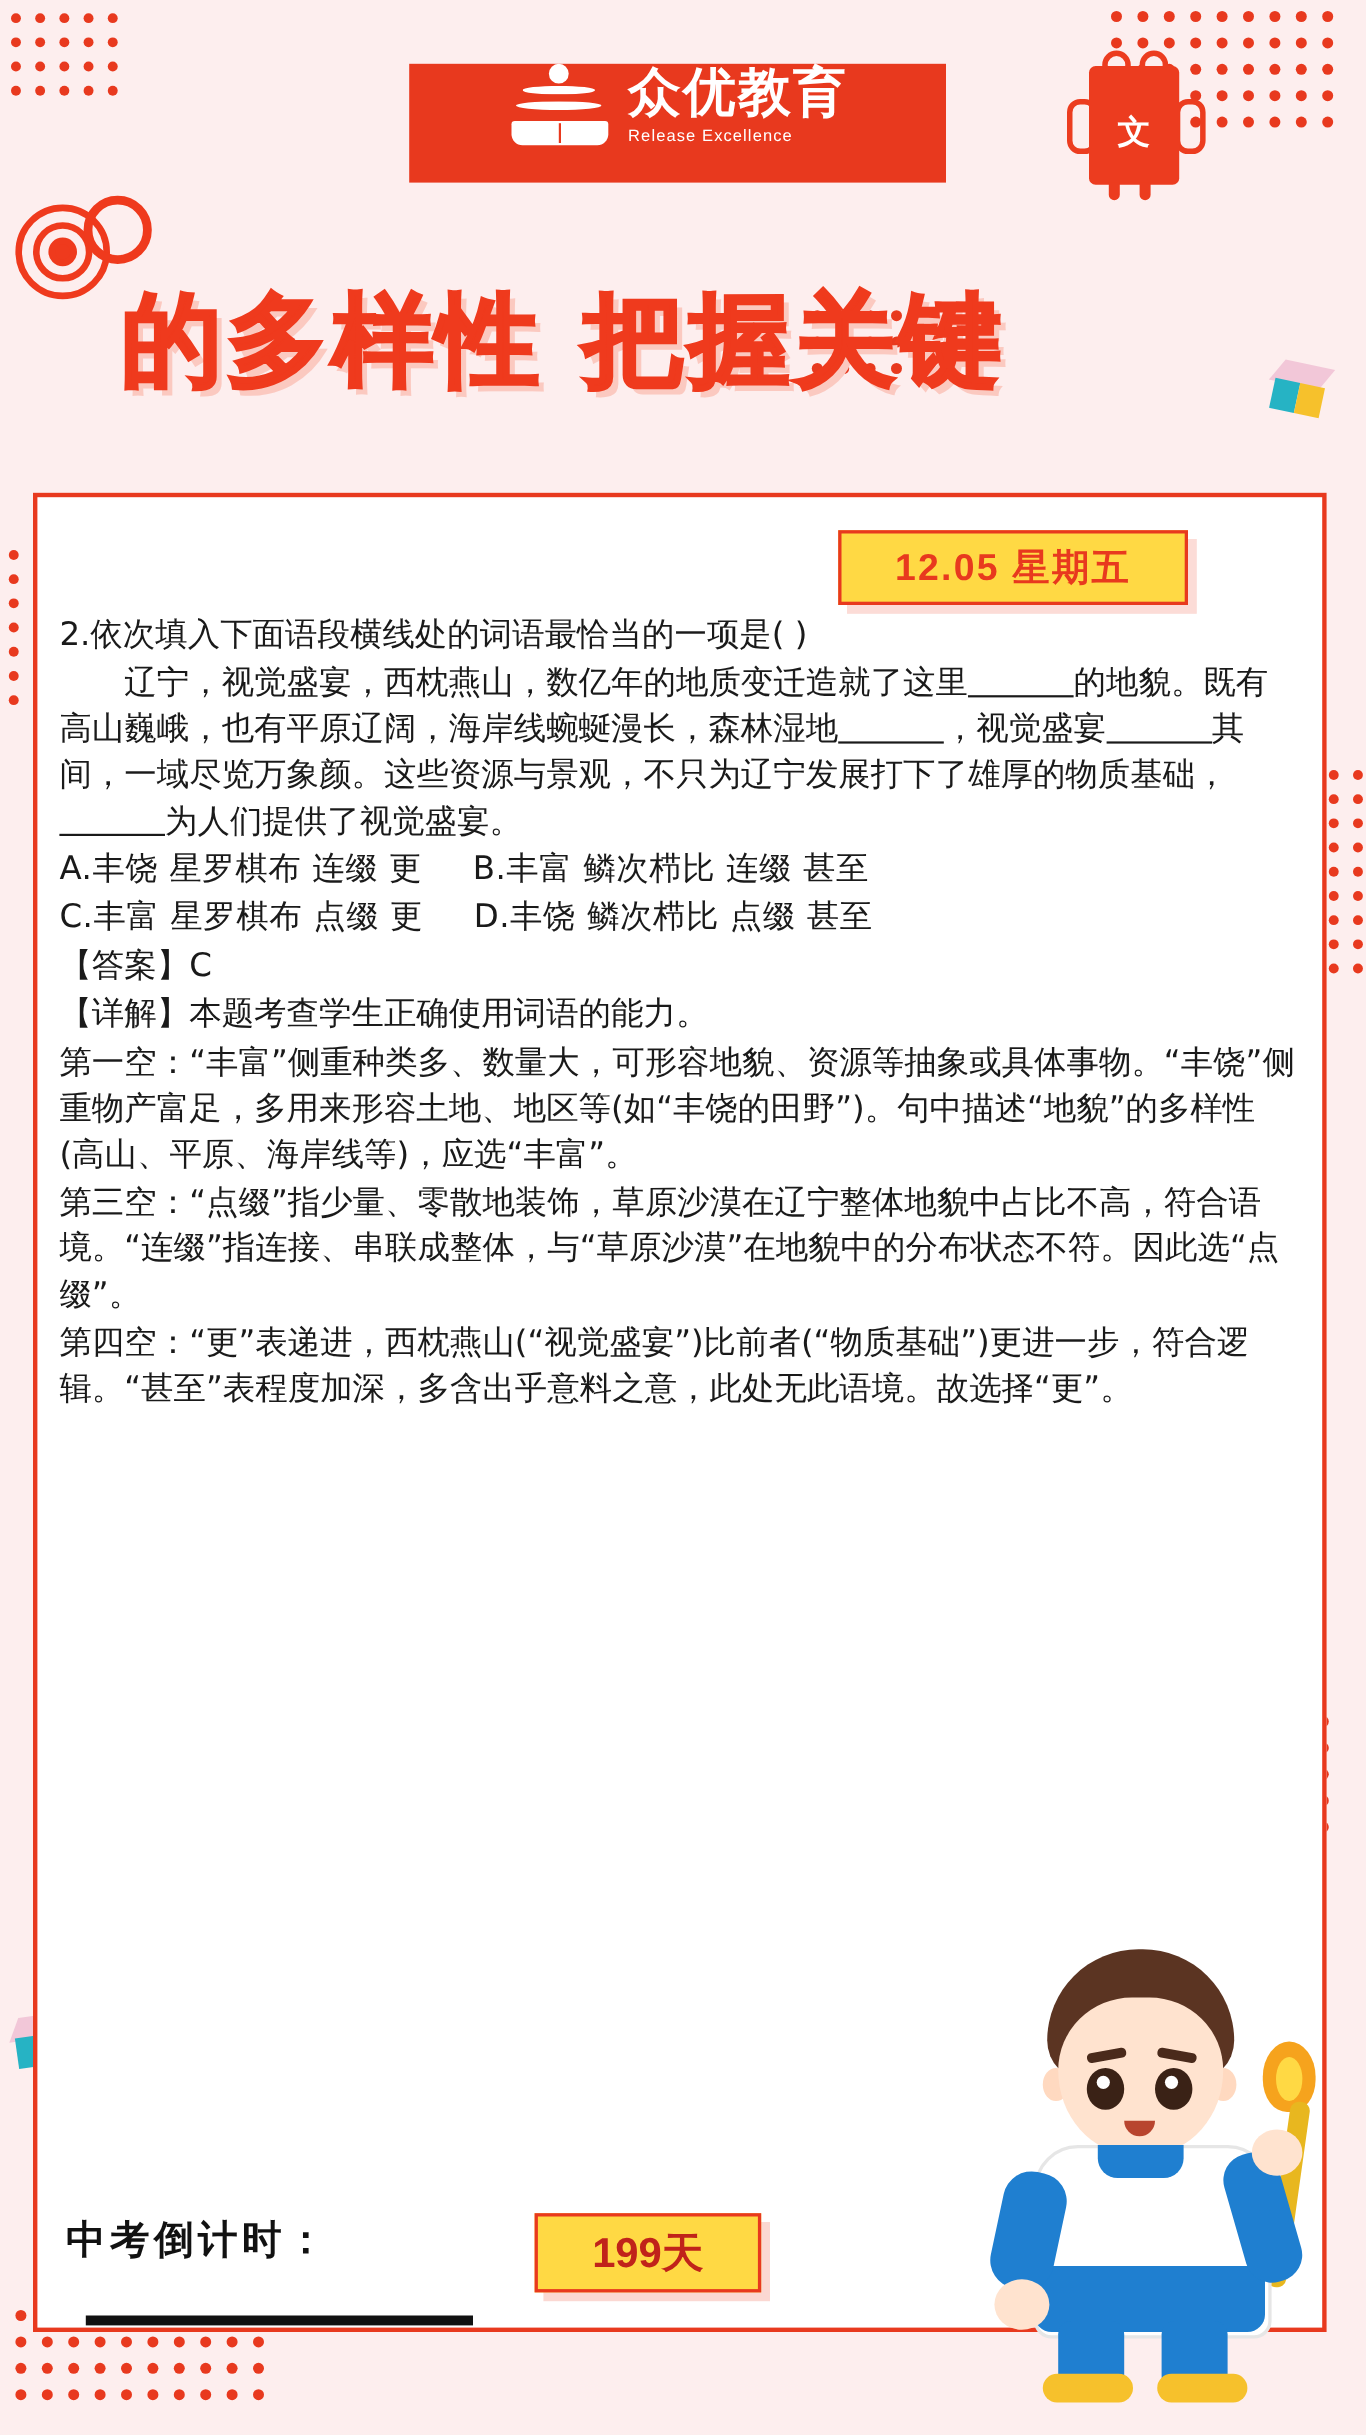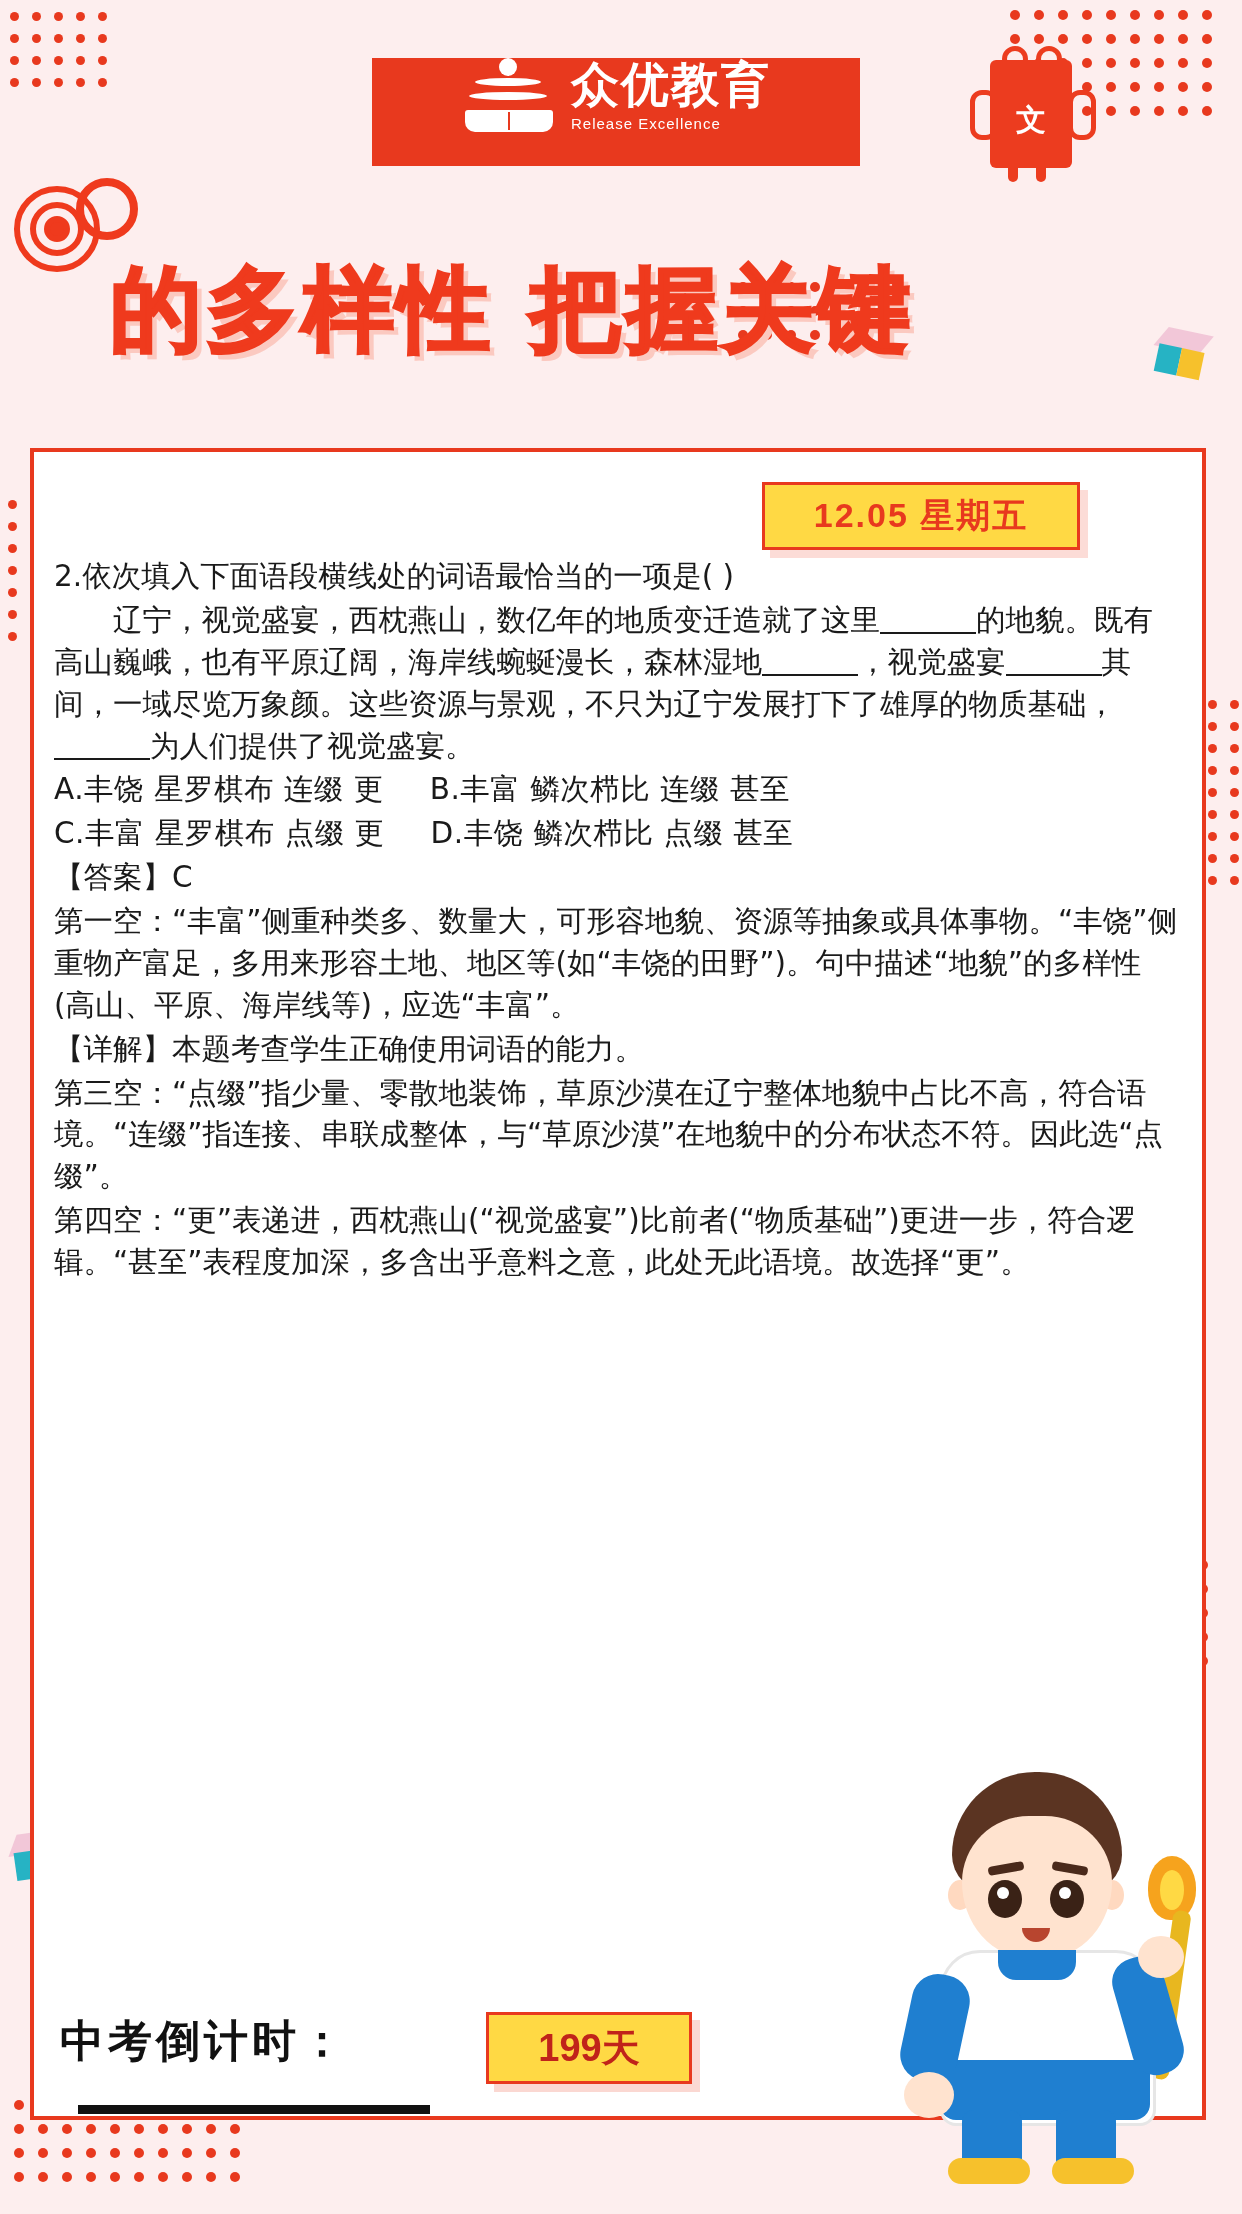--- a/index.html
+++ b/index.html
@@ -97,21 +97,21 @@
     font-size:29.5px;color:#1a1a1a;line-height:1.42;
   }
   .content p{margin:0 0 2px 0;}
   .indent{text-indent:2em;}
   .blank{display:inline-block;width:96px;border-bottom:2px solid #1a1a1a;vertical-align:-4px;}
   .opt{letter-spacing:.5px;}
   .gap{display:inline-block;width:46px;}
 
   
   .countdown-label{
-    position:absolute;left:60px;top:2012px;font-size:44px;font-weight:bold;color:#111;letter-spacing:4px;
+    position:absolute;left:60px;top:2012px;font-size:36px;font-weight:bold;color:#111;letter-spacing:4px;
     font-family:"DejaVu Sans","Liberation Sans",sans-serif;
   }
   .countdown-badge{
     position:absolute;left:486px;top:2012px;width:200px;height:66px;background:#ffd944;
     border:3px solid #e8391e;display:flex;align-items:center;justify-content:center;
     color:#c0231a;font-size:38px;font-weight:bold;
     box-shadow:8px 8px 0 rgba(236,60,31,.2);
   }
   .underline{position:absolute;left:78px;top:2105px;width:352px;height:9px;background:#111;}
 
@@ -435,22 +435,22 @@
     <p class="indent">
       <span>辽宁，视觉盛宴，西枕燕山，数亿年的地质变迁造就了这里</span><span class="blank"></span><span>的地貌。既有高山巍峨，也有平原辽阔，海岸线蜿蜒漫长，森林湿地</span><span class="blank"></span><span>，视觉盛宴</span><span class="blank"></span><span>其间，一域尽览万象颜。这些资源与景观，不只为辽宁发展打下了雄厚的物质基础，</span><span class="blank"></span><span>为人们提供了视觉盛宴。</span>
     </p>
     <p class="opt">
       <span>A.丰饶 星罗棋布 连缀 更</span><span class="gap"></span><span>B.丰富 鳞次栉比 连缀 甚至</span>
     </p>
     <p class="opt">
       <span>C.丰富 星罗棋布 点缀 更</span><span class="gap"></span><span>D.丰饶 鳞次栉比 点缀 甚至</span>
     </p>
     <p>【答案】C</p>
+    <p>【详解】本题考查学生正确使用词语的能力。</p>
     <p>第一空：“丰富”侧重种类多、数量大，可形容地貌、资源等抽象或具体事物。“丰饶”侧重物产富足，多用来形容土地、地区等(如“丰饶的田野”)。句中描述“地貌”的多样性(高山、平原、海岸线等)，应选“丰富”。</p>
-    <p>【详解】本题考查学生正确使用词语的能力。</p>
     <p>第三空：“点缀”指少量、零散地装饰，草原沙漠在辽宁整体地貌中占比不高，符合语境。“连缀”指连接、串联成整体，与“草原沙漠”在地貌中的分布状态不符。因此选“点缀”。</p>
     <p>第四空：“更”表递进，西枕燕山(“视觉盛宴”)比前者(“物质基础”)更进一步，符合逻辑。“甚至”表程度加深，多含出乎意料之意，此处无此语境。故选择“更”。</p>
   </div>
 
   <div class="countdown-label">中考倒计时：</div>
   <div class="countdown-badge">199天</div>
   <div class="underline"></div>
 
   <div class="boy">
     <div class="torch-flame"></div>

